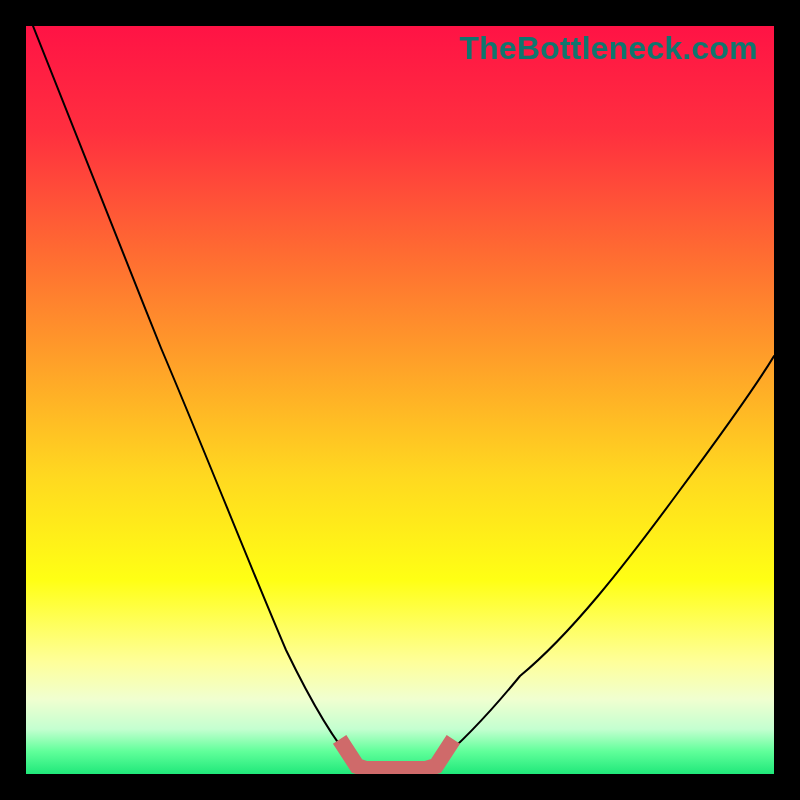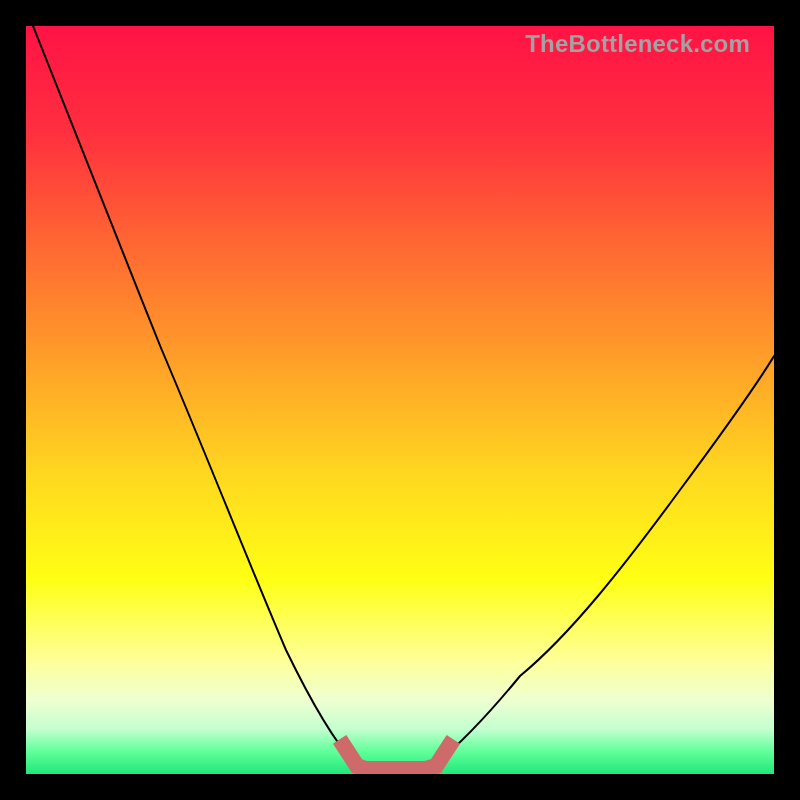--- a/index.html
+++ b/index.html
@@ -42,24 +42,24 @@
       #feff9a 85%,
       #f0ffd0 90%,
       #c4ffd0 94%,
       #60ff9a 97%,
       #20e87a 100%
     );
   }
   .watermark {
     position: absolute;
     top: 4px;
-    right: 24px;
-    font-size: 24px;
+    right: 16px;
+    font-size: 32px;
     font-weight: 600;
-    color: #a3a3a3;
+    color: #0f766e;
     letter-spacing: 0.2px;
     user-select: none;
   }
   svg.curves {
     position: absolute;
     left: 0;
     top: 0;
     width: 100%;
     height: 100%;
   }

